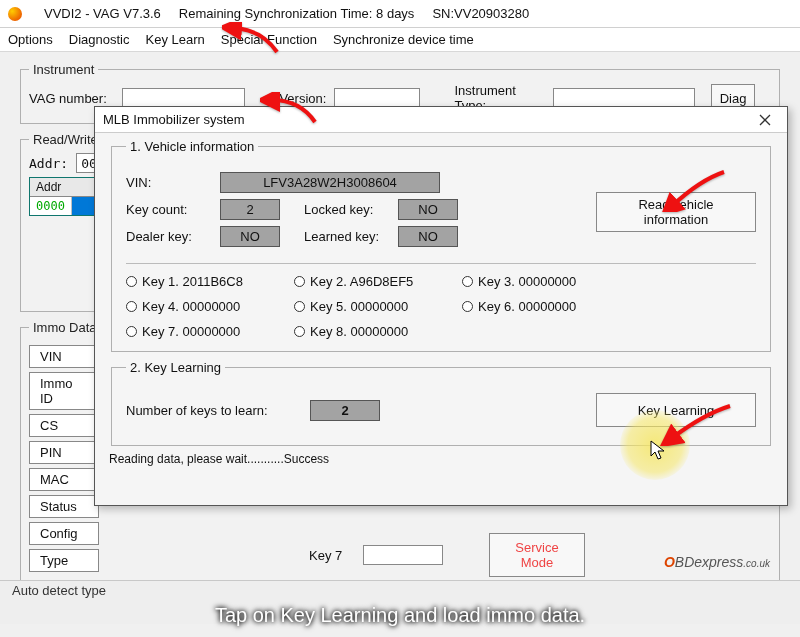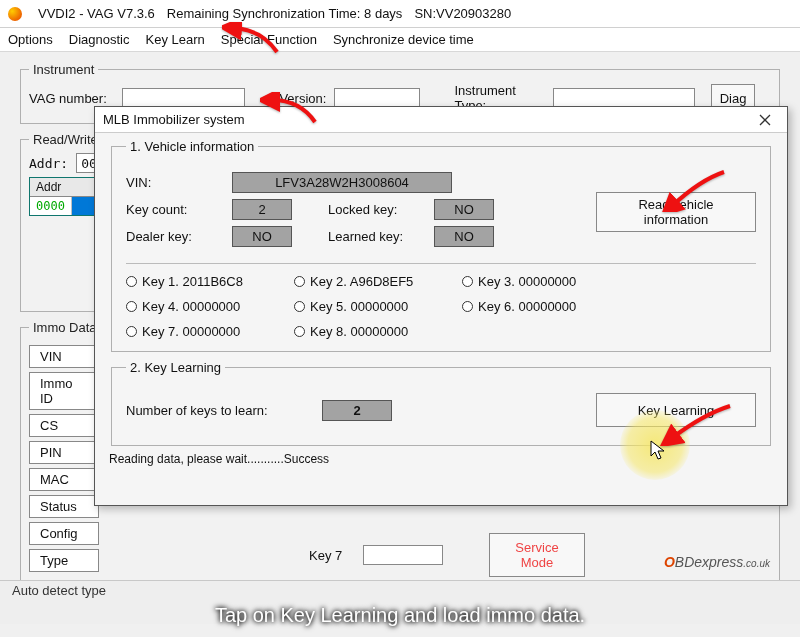--- a/index.html
+++ b/index.html
@@ -13,21 +13,21 @@
     font-size: 13px;
     color: #111;
   }
   .titlebar {
     height: 28px;
     background: #fff;
     border-bottom: 1px solid #d0d0d0;
     display: flex;
     align-items: center;
     padding: 0 8px;
-    gap: 12px;
+    gap: 18px;
   }
   .titlebar .app-icon {
     width: 14px; height: 14px;
     border-radius: 50%;
     background: radial-gradient(circle at 30% 30%, #fc0, #e60 70%);
     margin-right: 4px;
   }
   .menubar {
     height: 24px;
     background: #fff;
@@ -110,21 +110,21 @@
     padding:0 8px;
   }
   .dialog .close {
     width: 28px; height: 20px;
     display:flex; align-items:center; justify-content:center;
     font-size: 14px;
   }
   .dlg-body { padding: 6px 14px; }
   .dlg-body fieldset { border:1px solid #b0b0b0; padding:12px 14px; }
   .dlg-body legend { padding:0 4px; }
-  .vf-row { display:flex; align-items:center; gap:16px; margin:6px 0; }
+  .vf-row { display:flex; align-items:center; gap:4px; margin:6px 0; }
   .vbox {
     border: 1.5px solid #555;
     background:#a3a3a3;
     text-align:center;
     padding:2px 16px;
     min-width:60px;
     font-size:13px;
   }
   .radio { display:flex; align-items:center; gap:5px; width:150px; font-size:13px; }
   .radio .circle { width:11px; height:11px; border:1.5px solid #333; border-radius:50%; background:#fff; }

